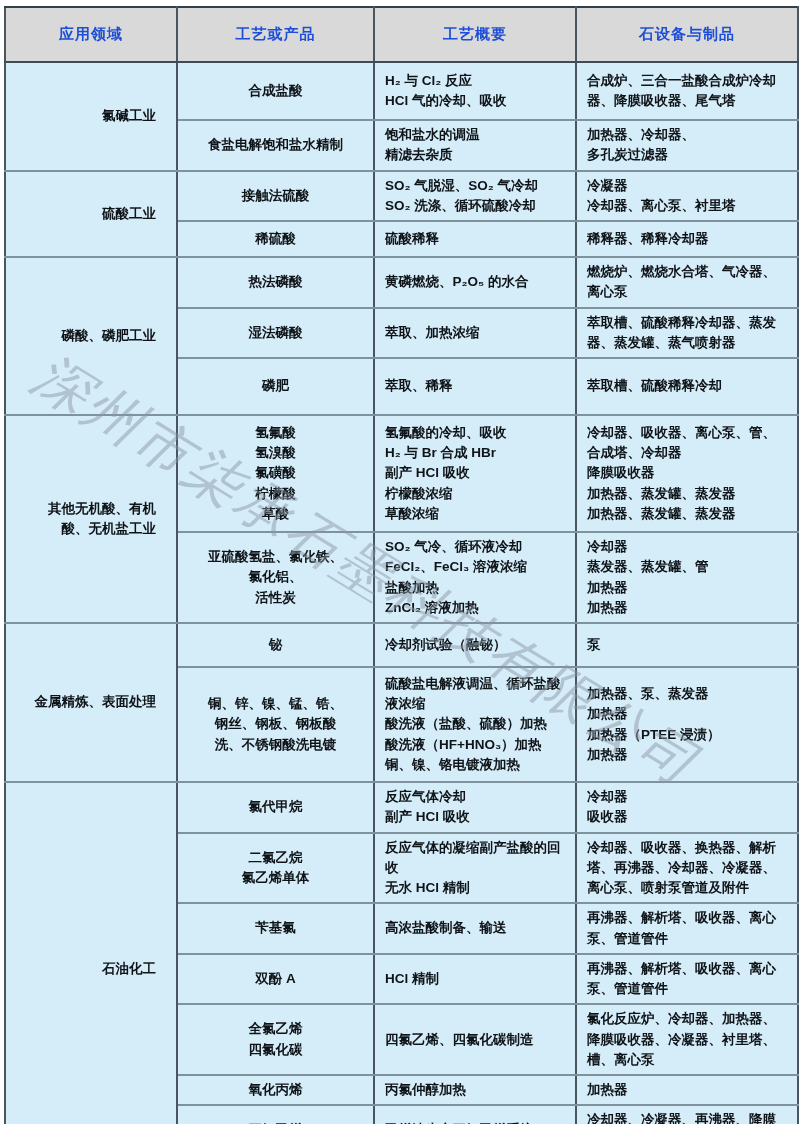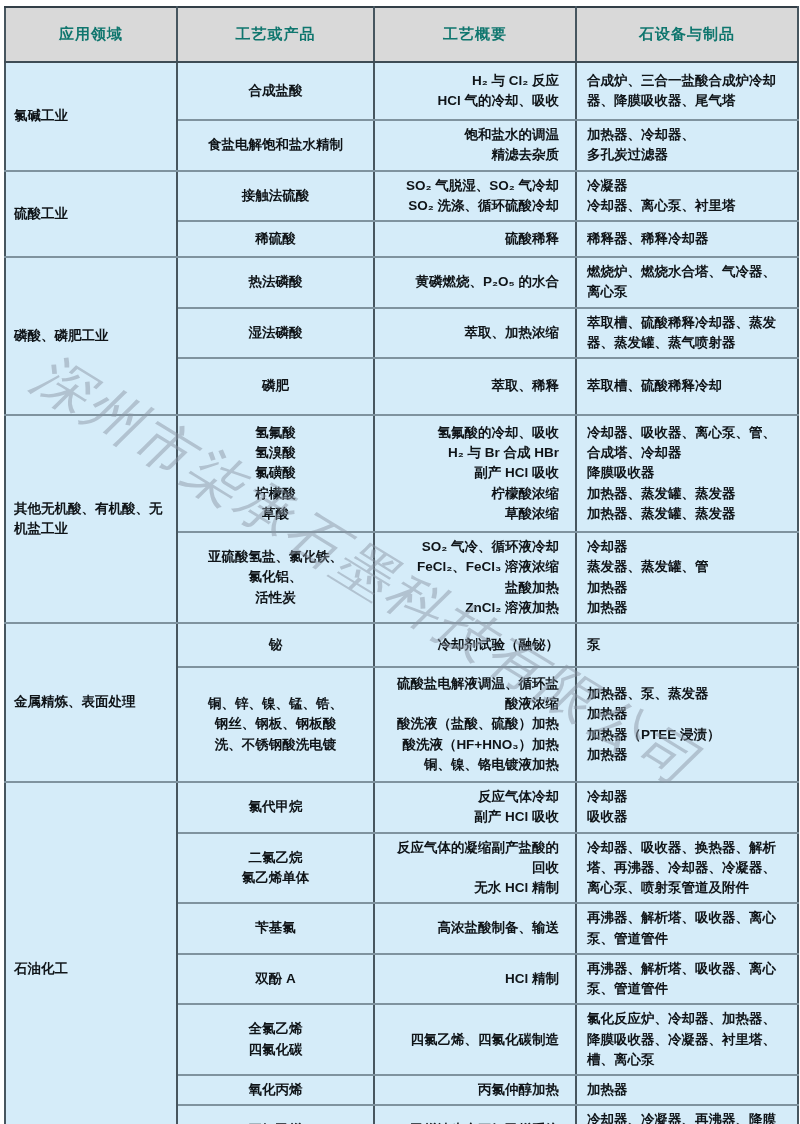--- a/index.html
+++ b/index.html
@@ -4,28 +4,28 @@
 <style>
   html,body{margin:0;padding:0;}
   body{width:800px;height:1124px;background:#ffffff;position:relative;overflow:hidden;
        font-family:"Liberation Sans","DejaVu Sans",sans-serif;}
   .page{position:absolute;inset:0;background:#ffffff;}
 
   table.tbl{position:absolute;left:4px;top:6px;border-collapse:collapse;table-layout:fixed;
             width:793px;border:2px solid #333f47;}
   .tbl th,.tbl td{border:2px solid #7f939f;border-left-color:#47565f;border-right-color:#47565f;
             overflow:hidden;}
-  .tbl thead th{background:#d9d9d9;font-size:15px;font-weight:700;color:#0f766e;
+  .tbl thead th{background:#d9d9d9;font-size:15px;font-weight:700;color:#1d4ed8;
             height:51px;letter-spacing:1px;
             border-bottom-color:#3e4c55;border-top-color:#333f47;}
   .tbl td{background:#d5ecf9;font-size:13.5px;font-weight:600;color:#0f1418;
             vertical-align:middle;white-space:pre-line;line-height:1.5;}
-  td.c1{text-align:left;padding:2px 8px;}
+  td.c1{text-align:right;padding:2px 20px;}
   td.c2{text-align:center;padding:2px 24px;}
-  td.c3{text-align:right;padding:4px 16px 4px 10px;}
+  td.c3{text-align:left;padding:4px 8px 4px 10px;}
   td.c4{text-align:left;padding:4px 8px 4px 10px;}
   tr.sec td{border-top-color:#4b5a63;}
 
   .watermark{position:absolute;left:58px;top:338px;z-index:5;pointer-events:none;
             transform:rotate(31.5deg);transform-origin:left top;
             font-size:56px;font-style:italic;font-weight:400;letter-spacing:3px;
             color:#8b96a4;opacity:0.48;white-space:nowrap;}
 </style>
 </head>
 <body>

